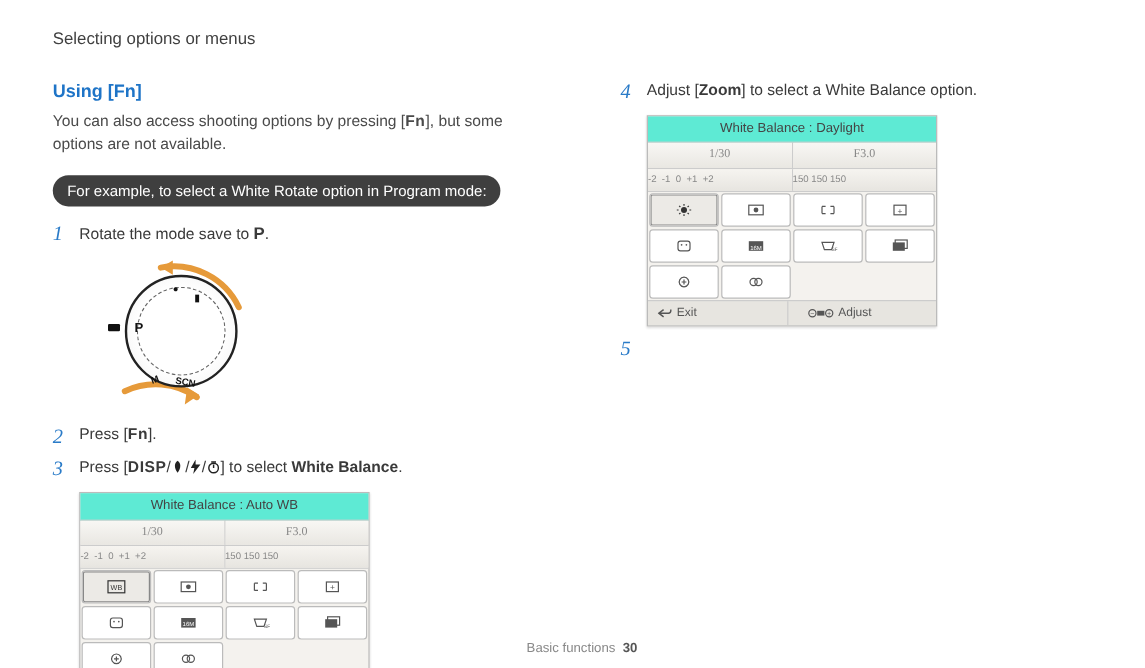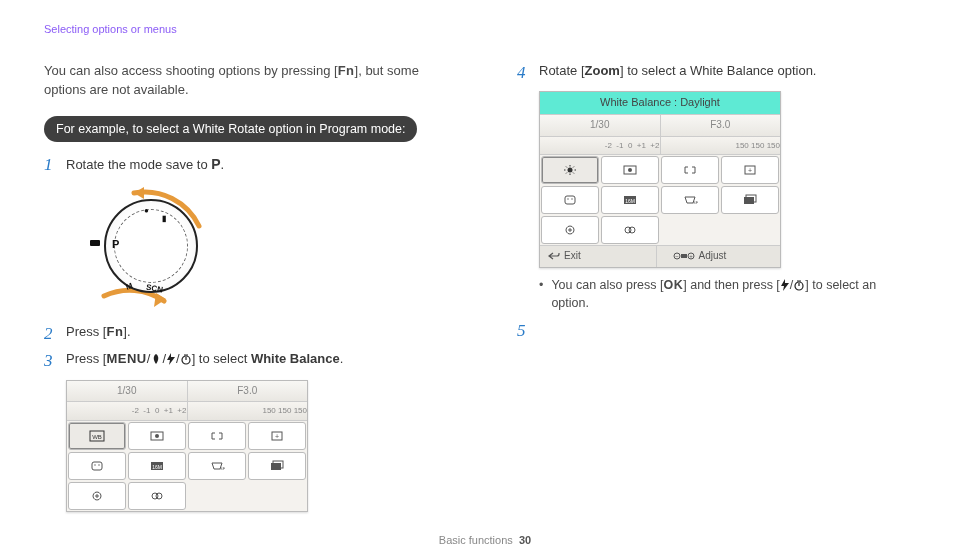--- a/index.html
+++ b/index.html
@@ -11,22 +11,22 @@
     font-family: "Segoe UI", Arial, sans-serif;
     color: #3a3a3a;
     font-size: 13px;
     line-height: 1.45;
     position: relative;
   }
   .page {
     padding: 22px 44px 0 44px;
   }
   .crumb {
-    color: #8b5cf6;
-    font-size: 11px;
+    color: #404040;
+    font-size: 14px;
   }
   .cols {
     display: flex;
     gap: 80px;
     margin-top: 24px;
   }
   .col { width: 430px; }
   .h-title {
     color: #1e74c7;
     font-weight: 600;
@@ -130,36 +130,37 @@
     background: #5eead4;
     text-align: center;
     padding: 3px 0;
     border-bottom: 1px solid #ccc;
     font-size: 11px;
     color:#444;
   }
   .readrow {
     display:flex;
     border-bottom:1px solid #ccc;
+    font-family:Liberation Serif, serif;
   }
   .readrow > div {
     flex:1;
     text-align:center;
     padding:3px 0;
     border-right:1px solid #ccc;
     background: linear-gradient(#f8f7f4,#e9e7e2);
     color:#888;
   }
   .readrow > div:last-child{border-right:none;}
   .scale {
     display:flex;
     border-bottom:1px solid #ccc;
   }
   .scale > div{
-    flex:1; text-align:right; padding:3px 0; border-right:1px solid #ccc;
+    flex:1; text-align:left; padding:3px 0; border-right:1px solid #ccc;
     font-size:8px; color:#888;
     background:linear-gradient(#f6f4f0,#e7e5e0);
   }
   .scale > div:last-child{border-right:none;}
   .grid3 {
     display:grid;
     grid-template-columns: repeat(4,1fr);
   }
   .grid3 .cell{
     height:26px;
@@ -220,20 +221,21 @@
 </style>
 </head>
 <body>
 
 <div class="page">
   <div class="crumb">Selecting options or menus</div>
 
   <div class="cols">
 
     <div class="col">
+      <div class="h-title">Using [Fn]</div>
       <div class="intro">
         <span>You can also access shooting options by pressing [</span><span class="keybtn">Fn</span><span>], but some options are not available.</span>
       </div>
       <div class="pill">For example, to select a White Rotate option in Program mode:</div>
 
       <ol class="steps">
         <li>
           <span class="num">1</span>
           <span class="stext">
             <span>Rotate the mode save to </span><span class="p-glyph">P</span><span>.</span>
@@ -261,34 +263,35 @@
       <ol class="steps">
         <li>
           <span class="num">2</span>
           <span class="stext">
             <span>Press [</span><span class="keybtn">Fn</span><span>].</span>
           </span>
         </li>
         <li>
           <span class="num">3</span>
           <span class="stext">
-            <span>Press [</span><span class="keybtn">MENU</span><span>/</span><svg class="icon-inline" width="12" height="12">
+            <span>Press [</span><span class="keybtn">DISP</span><span>/</span><svg class="icon-inline" width="12" height="12">
                 <path d="M6 1 C3 3 3 7 6 11 C9 7 9 3 6 1 Z" fill="#222"></path>
               </svg>/<svg class="icon-inline" width="10" height="12">
                 <polygon points="5,0 1,7 4,7 3,12 9,4 5,4" fill="#222"></polygon>
               </svg>/<svg class="icon-inline" width="12" height="12">
                 <circle cx="6" cy="7" r="4" fill="none" stroke="#222" stroke-width="1.2"></circle>
                 <path d="M6 7 L6 4 M4 2 L8 2" stroke="#222" stroke-width="1.2"></path>
               </svg><span>] to select </span><b>White Balance</b><span>.</span>
           </span>
         </li>
       </ol>
 
       
       <div class="panel">
+        <div class="ptitle">White Balance : Auto WB</div>
         <div class="readrow">
           <div>1/30</div>
           <div>F3.0</div>
         </div>
         <div class="scale">
           <div>-2&nbsp;&nbsp;-1&nbsp;&nbsp;<span>0</span>&nbsp;&nbsp;+1&nbsp;&nbsp;+2</div>
           <div><span>150</span>&nbsp;<span>150</span>&nbsp;<span>150</span></div>
         </div>
         <div class="grid3">
           <div class="cell hi">
@@ -354,21 +357,21 @@
         </div>
 
       </div>
     </div>
 
     <div class="col">
       <ol class="steps">
         <li>
           <span class="num">4</span>
           <span class="stext">
-            <span>Rotate [</span><b>Zoom</b><span>] to select a White Balance option.</span>
+            <span>Adjust [</span><b>Zoom</b><span>] to select a White Balance option.</span>
           </span>
         </li>
       </ol>
 
       <div class="panel">
         <div class="ptitle">White Balance : Daylight</div>
         <div class="readrow">
           <div>1/30</div>
           <div>F3.0</div>
         </div>
@@ -460,30 +463,20 @@
                 <text x="4" y="7" font-size="6" text-anchor="middle" fill="#555">−</text>
                 <rect x="8" y="3" width="6" height="4" fill="#555"></rect>
                 <circle cx="18" cy="5" r="3" fill="none" stroke="#555"></circle>
                 <text x="18" y="7" font-size="6" text-anchor="middle" fill="#555">+</text>
               </svg>
             <span>Adjust</span>
           </div>
         </div>
       </div>
 
-      <div class="bullet">
-        <span>
-          <span>You can also press [</span><span class="keybtn">OK</span><span>] and then press [</span><svg class="icon-inline" width="10" height="12">
-              <polygon points="5,0 1,7 4,7 3,12 9,4 5,4" fill="#222"></polygon>
-            </svg>/<svg class="icon-inline" width="12" height="12">
-              <circle cx="6" cy="7" r="4" fill="none" stroke="#222" stroke-width="1.2"></circle>
-              <path d="M6 7 L6 4 M4 2 L8 2" stroke="#222" stroke-width="1.2"></path>
-            </svg><span>] to select an option.</span>
-        </span>
-      </div>
 
       <ol class="steps">
         <li>
           <span class="num">5</span>
         </li>
       </ol>
     </div>
   </div>
 </div>
 

